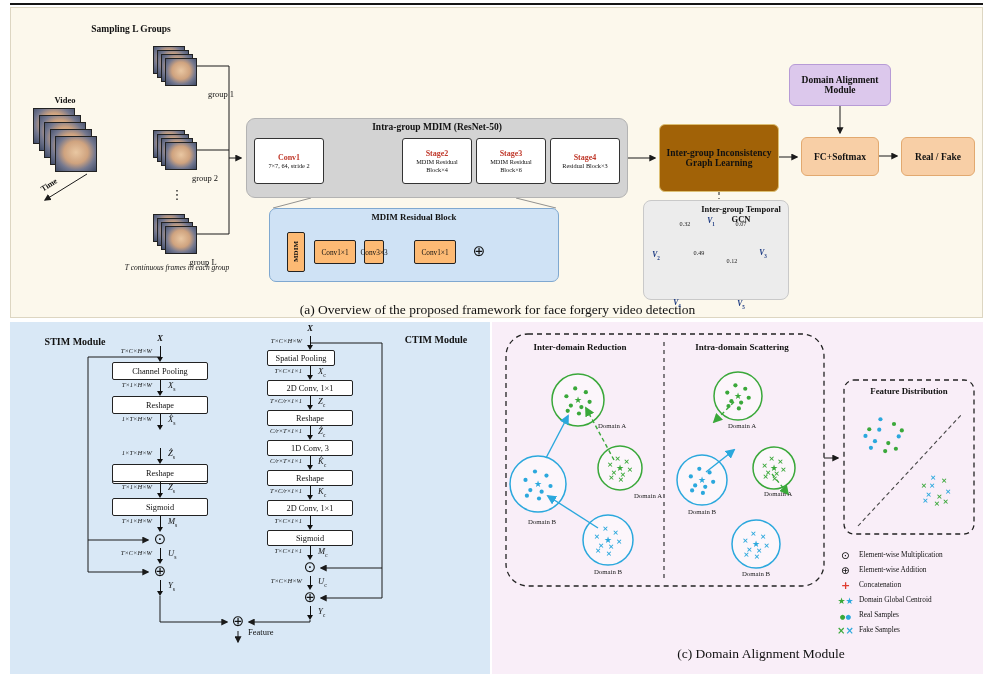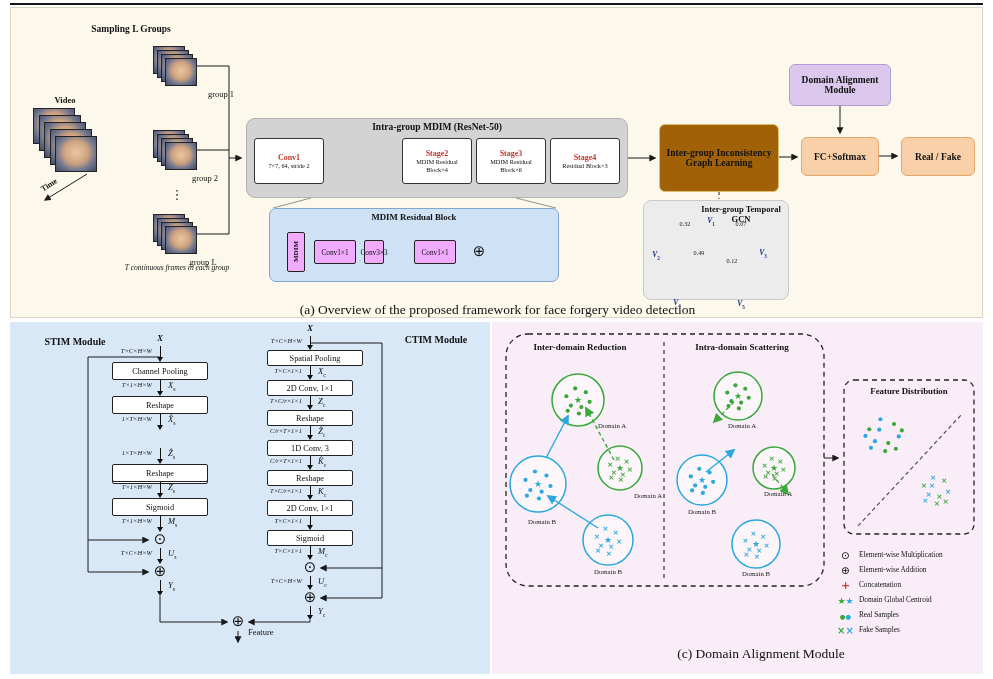--- a/index.html
+++ b/index.html
@@ -29,21 +29,21 @@
 .stack.g{width:44px;height:40px}
 .stack.g .photo{width:32px;height:28px}
 .resnet{position:absolute;left:235px;top:110px;width:382px;height:80px;background:#d3d3d3;border:1px solid #b3b3b3;border-radius:9px}
 .resnet-title{left:235px;top:114px;width:382px;font-weight:bold;font-size:9.5px;text-align:center}
 .stage{position:absolute;top:130px;width:70px;height:46px;background:#fff;border:1px solid #333;border-radius:3px;
   display:flex;flex-direction:column;align-items:center;justify-content:center;text-align:center}
 .stage .nm{color:var(--stage_name,#c0392b);font-weight:bold;font-size:8px}
 .stage .ds{font-size:6.3px;line-height:1.2;padding:0 2px}
 .mdim-blk{position:absolute;left:258px;top:200px;width:290px;height:74px;background:#cfe2f5;border:1px solid #7fa8d0;border-radius:7px}
 .mdim-title{left:258px;top:204px;width:290px;font-weight:bold;font-size:8.8px;text-align:center}
-.conv-box{position:absolute;background:#f0abfc;border:1px solid #222;display:flex;align-items:center;justify-content:center;font-size:7.3px;text-align:center;border-radius:2px}
+.conv-box{position:absolute;background:#fdba74;border:1px solid #222;display:flex;align-items:center;justify-content:center;font-size:7.3px;text-align:center;border-radius:2px}
 .mdim-vert{writing-mode:vertical-rl;transform:rotate(180deg);font-weight:bold}
 .soft-box{position:absolute;display:flex;align-items:center;justify-content:center;text-align:center;font-weight:bold;font-size:9.5px;border-radius:6px;padding:2px}
 .intergroup{left:648px;top:116px;width:120px;height:68px;background:#a16207;border:1px solid #dcbf73}
 .gcnbox{position:absolute;left:632px;top:192px;width:146px;height:100px;background:#ececec;border:1px solid #c9c9c9;border-radius:8px}
 .gcn-lbl{left:686px;top:197px;width:88px;font-weight:bold;font-size:8.5px;text-align:center}
 .domain-mod{left:778px;top:56px;width:102px;height:42px;background:#dcc8ec;border:1px solid #b79bd6}
 .fcbox{left:790px;top:129px;width:78px;height:39px;background:#f8cfa6;border:1px solid #e2a96f}
 .realfake{left:890px;top:129px;width:74px;height:39px;background:#f8cfa6;border:1px solid #e2a96f}
 .wt{font-size:6.2px;width:24px;text-align:center;color:#222}
 .gcn-node-lbl{font-size:7.5px;color:#16357f;text-align:center;font-weight:bold}
@@ -278,21 +278,21 @@
         <div class="flow-op sym" style="left: 141px; top: 241px; width: 18px; height: 18px;">⊕</div>
         <div class="flow-line" style="left: 149.5px; top: 258px; width: 1px; height: 12px;"></div>
         <div class="flow-head" style="left: 146.5px; top: 269px;"></div>
         <div class="lbl var-lbl" style="left: 158px; top: 259px; width: 60px;"><span><i>Y</i><sub>s</sub></span></div>
       </div>
     <div id="ctim-col" style="position:absolute;inset:0">
         <div class="lbl var-lbl" style="left: 285px; top: 2px; width: 30px; text-align: center; font-weight: bold;"><span><i>X</i></span></div>
         <div class="flow-line" style="left: 299.5px; top: 14px; width: 1px; height: 10px;"></div>
         <div class="flow-head" style="left: 296.5px; top: 23px;"></div>
         <div class="lbl dim-lbl" style="left: 234px; top: 15px; width: 58px;">T×C×H×W</div>
-        <div class="flow-box" style="left: 257px; top: 28px; width: 96px; height: 16px;">Spatial Pooling</div>
+        <div class="flow-box" style="left: 257px; top: 28px; width: 68px; height: 16px;">Spatial Pooling</div>
         <div class="flow-line" style="left: 299.5px; top: 44px; width: 1px; height: 10px;"></div>
         <div class="flow-head" style="left: 296.5px; top: 53px;"></div>
         <div class="lbl dim-lbl" style="left: 234px; top: 45px; width: 58px;">T×C×1×1</div>
         <div class="lbl var-lbl" style="left: 308px; top: 45px; width: 60px;"><span><i>X</i><sub>c</sub></span></div>
         <div class="flow-box" style="left: 257px; top: 58px; width: 86px; height: 16px;">2D Conv, 1×1</div>
         <div class="flow-line" style="left: 299.5px; top: 74px; width: 1px; height: 10px;"></div>
         <div class="flow-head" style="left: 296.5px; top: 83px;"></div>
         <div class="lbl dim-lbl" style="left: 234px; top: 75px; width: 58px;">T×C/r×1×1</div>
         <div class="lbl var-lbl" style="left: 308px; top: 75px; width: 60px;"><span><i>Z</i><sub>c</sub></span></div>
         <div class="flow-box" style="left: 257px; top: 88px; width: 86px; height: 16px;">Reshape</div>

